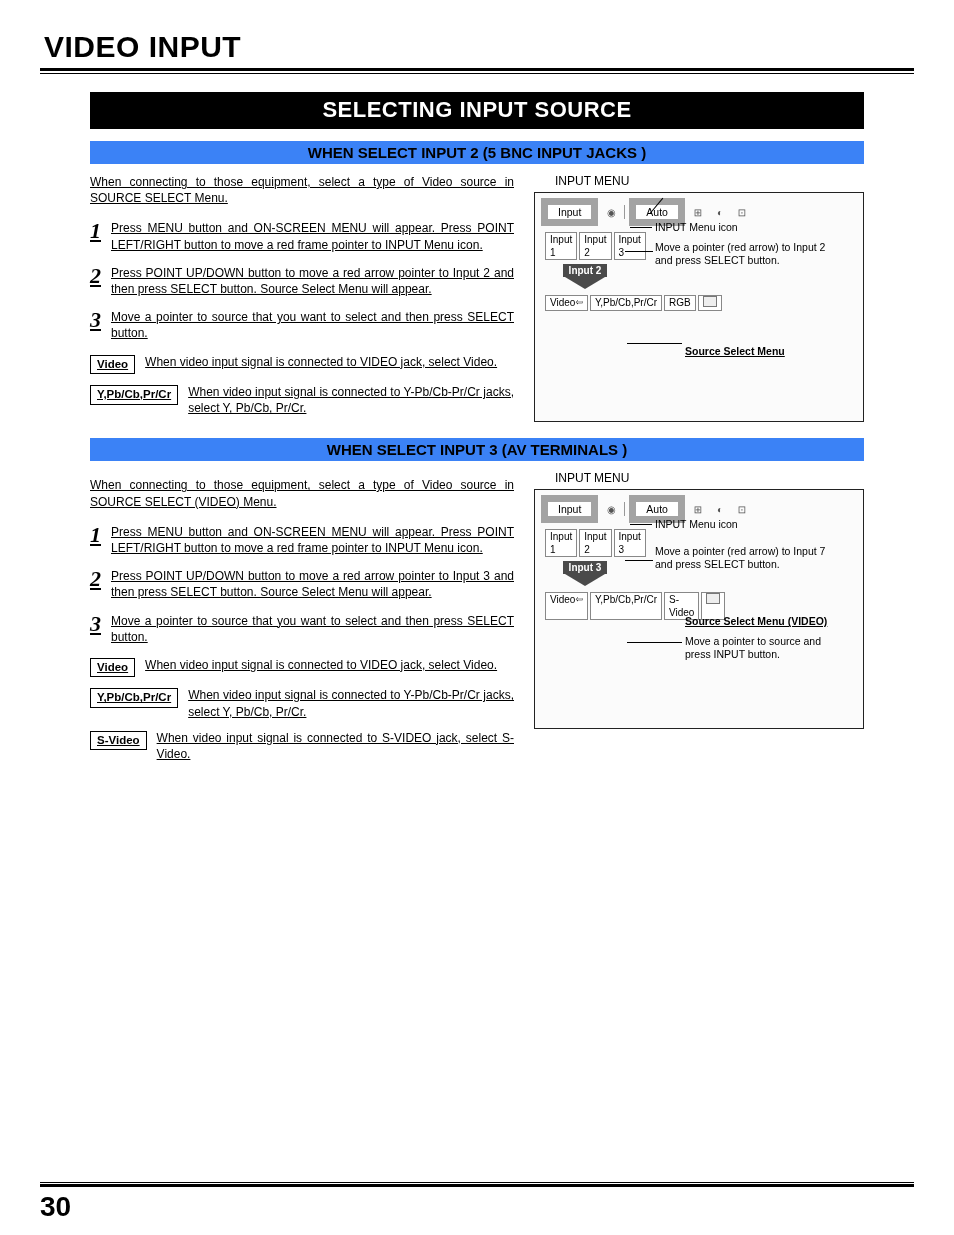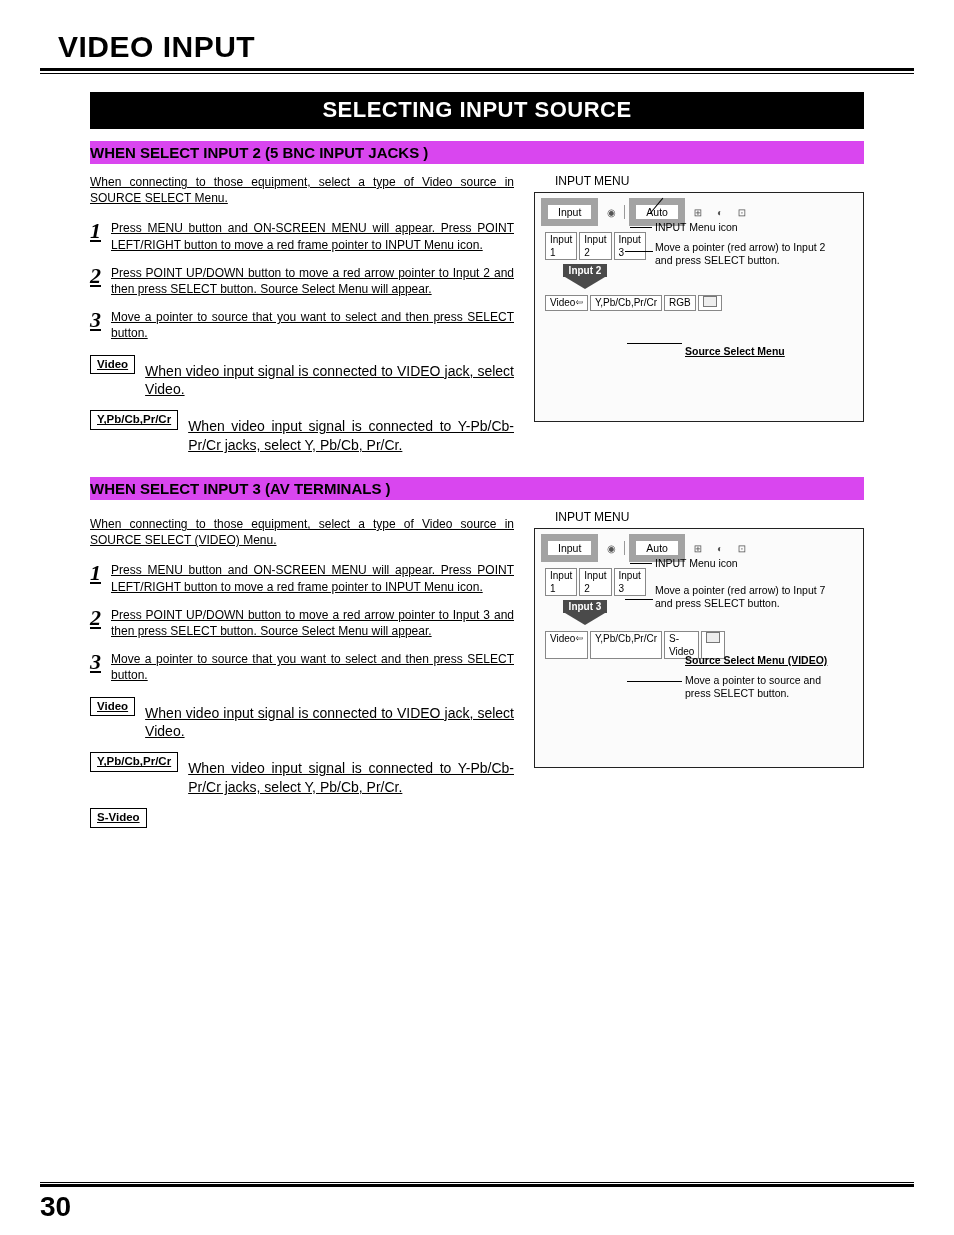--- a/index.html
+++ b/index.html
@@ -9,37 +9,38 @@
     height: 1235px;
     background: #fff;
     color: #000;
     position: relative;
     padding: 30px 40px 20px 40px;
   }
   .page-title {
     font-size: 30px;
     font-weight: bold;
     letter-spacing: 0.5px;
-    margin-left: 18px;
+    margin-left: 4px;
   }
   .title-rule-thick { border-top: 3px solid #000; margin-top: 4px; }
   .title-rule-thin { border-top: 1px solid #000; margin-top: 2px; }
   .section-banner {
     background: #000;
     color: #fff;
     text-align: center;
     font-weight: bold;
     font-size: 22px;
     padding: 5px 0 6px 0;
     margin: 18px 50px 0 50px;
     letter-spacing: 0.5px;
   }
   .sub-banner {
-    background: #d946ef;
+    background: #3b82f6;
     color: #000;
+    text-align: center;
     font-weight: bold;
     font-size: 15px;
     padding: 3px 0;
     margin: 12px 50px 0 50px;
   }
   .content-row {
     display: flex;
     gap: 20px;
     margin: 10px 50px 0 50px;
     align-items: flex-start;
@@ -59,21 +60,21 @@
   .step-text { flex: 1; text-align: justify; }
   .option-row { display: flex; gap: 10px; margin-bottom: 10px; align-items: flex-start;}
   .option-box {
     border: 1px solid #000;
     padding: 1px 6px;
     font-size: 11.5px;
     font-weight: bold;
     flex-shrink: 0;
     margin-top:1px;
   }
-  .option-text { flex: 1; text-align: justify; font-size: 14px; margin-top: 8px; }
+  .option-text { flex: 1; text-align: justify; font-size: 12px; }
   .right-heading { font-weight: normal; font-size: 12px; margin-bottom: 4px; margin-left: 21px; }
   .menu-box { border: 1px solid #222; padding: 4px; font-size: 10.5px; background:#fbfbfb; }
   .menu-topbar {
     display: flex; align-items:center; gap:4px; padding:1px 2px 3px 2px;
   }
   .mini-btn { border:7px solid #a3a3a3; padding:0 10px; font-size:10.5px; background:#fff; text-align:center; min-width:55px; line-height:14px;}
   .icon-dot { width:18px; display:flex; justify-content:center; align-items:center; font-size:10px; color:#555;}
   .input-list { display:flex; flex-direction:row; gap:2px; width:80px; margin:3px 0 0 6px;}
   .input-item { border:1px solid #888; background:#fff; padding:0 4px; font-size:10px; line-height:13px;}
   .arrow-wrap { margin:4px 0 0 6px; width:80px; display:flex; justify-content:center;}
@@ -196,20 +197,21 @@
     <div class="option-row">
         <span class="option-box">Video</span>
         <span class="option-text">When video input signal is connected to VIDEO jack, select Video.</span>
       </div>
     <div class="option-row">
         <span class="option-box">Y,Pb/Cb,Pr/Cr</span>
         <span class="option-text">When video input signal is connected to Y-Pb/Cb-Pr/Cr jacks, select Y, Pb/Cb, Pr/Cr.</span>
       </div>
     <div class="option-row">
         <span class="option-box">S-Video</span>
+        <span class="option-text">When video input signal is connected to S-VIDEO jack, select S-Video.</span>
       </div>
   </div>
   <div class="right-col rel">
     <div class="right-heading">INPUT MENU</div>
     <div class="menu-box rel" style="height:240px;">
       <div class="menu-topbar">
         <span class="mini-btn">Input</span>
         <span class="icon-dot">◉</span>
         <span style="border-left:1px solid #999; height:14px;"></span>
         <span class="mini-btn">Auto</span>
@@ -235,21 +237,21 @@
           </span>
         <span class="input-item">Y,Pb/Cb,Pr/Cr</span>
         <span class="input-item">S-Video</span>
         <span class="input-item" style="text-align:left;"><span class="back-icon"></span></span>
       </div>
       <span class="annot" style="top:28px; left:120px;">INPUT Menu icon</span>
       <div class="leader" style="top:34px; left:95px; width:22px;"></div>
       <span class="annot" style="top:55px; left:120px; width:180px;">Move a pointer (red arrow) to Input 7 and press SELECT button.</span>
       <div class="leader" style="top:70px; left:90px; width:28px;"></div>
       <span class="annot underlined" style="top:125px; left:150px;">Source Select Menu (VIDEO)</span>
-      <span class="annot" style="top:145px; left:150px; width:160px;">Move a pointer to source and press SELECT button.</span>
+      <span class="annot" style="top:145px; left:150px; width:160px;">Move a pointer to source and press INPUT button.</span>
       <div class="leader" style="top:152px; left:92px; width:55px;"></div>
     </div>
   </div>
 </div>
 
 <div class="bottom-rule-thin"></div>
 <div class="bottom-rule-thick"></div>
 <div class="page-num">30</div>
 
 </body></html>

